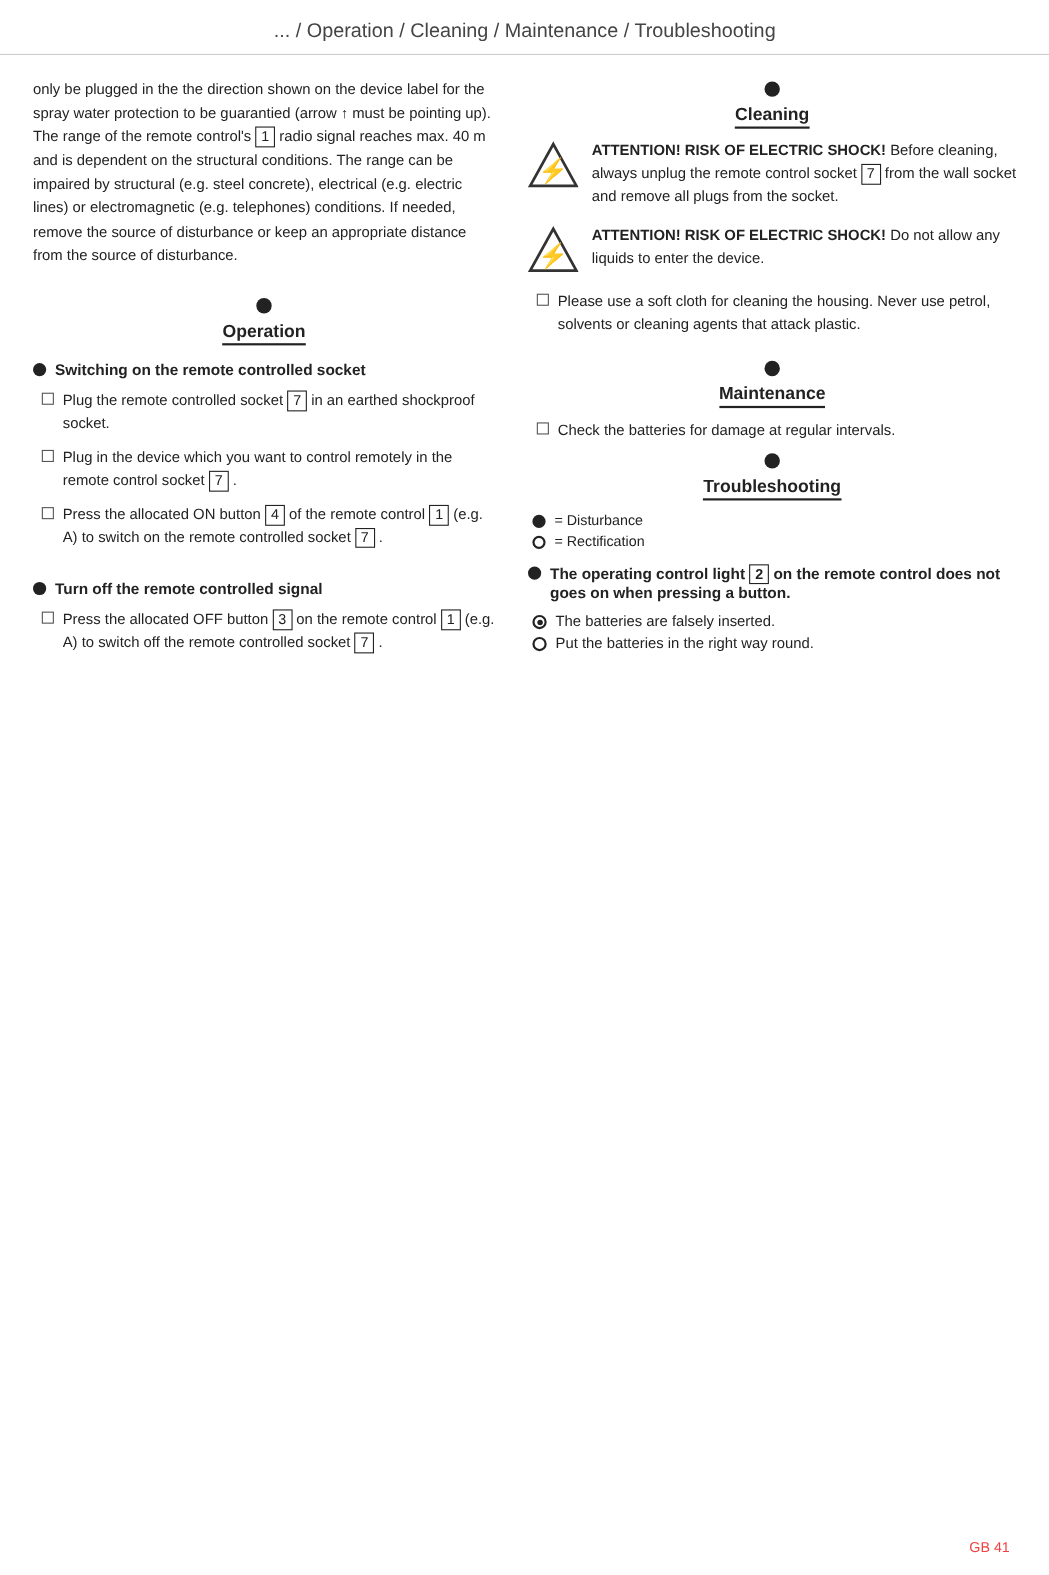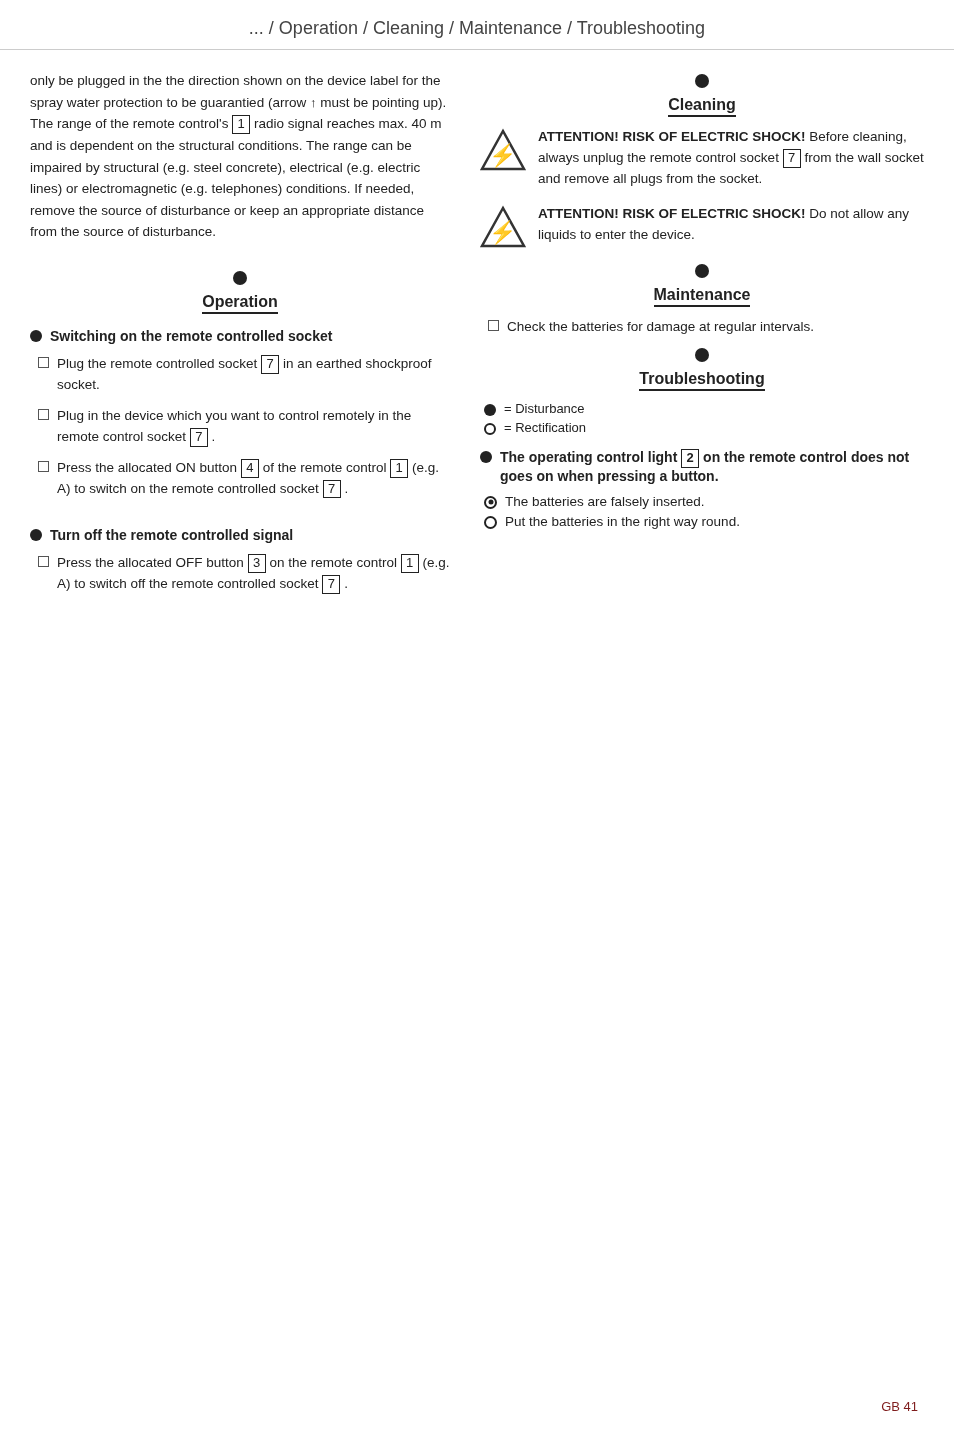--- a/index.html
+++ b/index.html
@@ -221,21 +221,21 @@
       border-radius: 50%;
       flex-shrink: 0;
       margin-top: 2px;
     }
     
     .page-footer {
       position: absolute;
       bottom: 18px;
       right: 36px;
       font-size: 13px;
-      color: #7f1d1d;
+      color: #ef4444;
       margin-left: 28px;
     }
     
     .turn-off-section {
       margin-top: 28px;
     }
   </style>
 </head>
 <body>
 
@@ -350,20 +350,24 @@
           <polygon points="23,4 44,42 2,42" fill="none" stroke="#333" stroke-width="2.5"></polygon>
           <text x="23" y="36" text-anchor="middle" font-size="22" font-weight="bold" fill="#333">⚡</text>
         </svg>
       </div>
       <div class="warning-text">
         <strong>ATTENTION! RISK OF ELECTRIC SHOCK!</strong>
         <span>Do not allow any liquids to enter the device.</span>
       </div>
     </div>
 
+    <div class="list-item" style="margin-bottom:22px;">
+      <span class="sq-box"></span>
+      <span>Please use a soft cloth for cleaning the housing. Never use petrol, solvents or cleaning agents that attack plastic.</span>
+    </div>
 
     <div class="section-heading">
       <span class="bullet-filled"></span>
       <span class="underline-wrap">Maintenance</span>
     </div>
 
     <div class="list-item" style="">
       <span class="sq-box"></span>
       <span>Check the batteries for damage at regular intervals.</span>
     </div>

